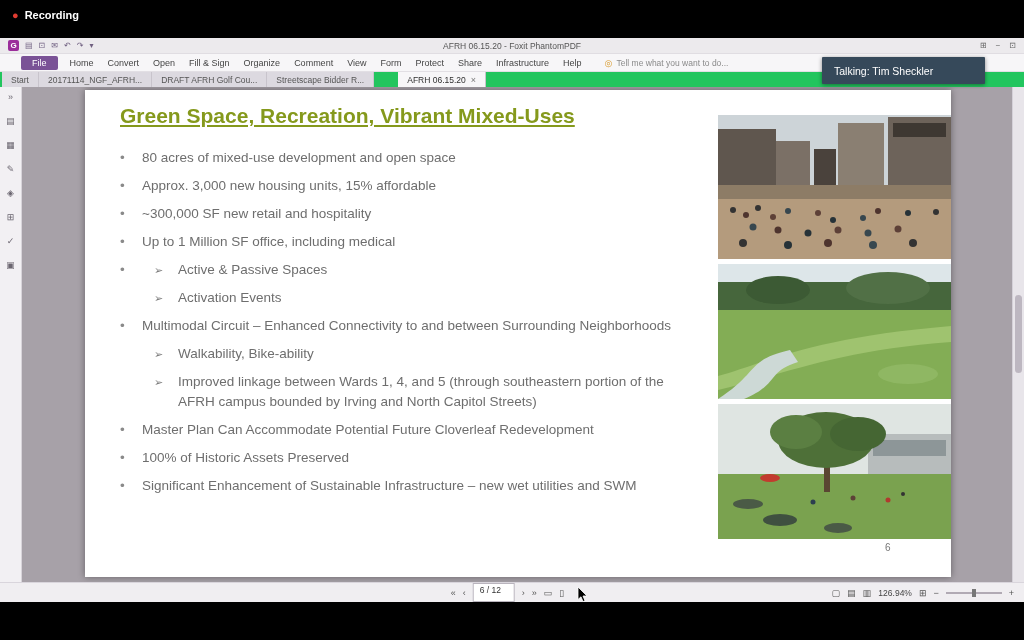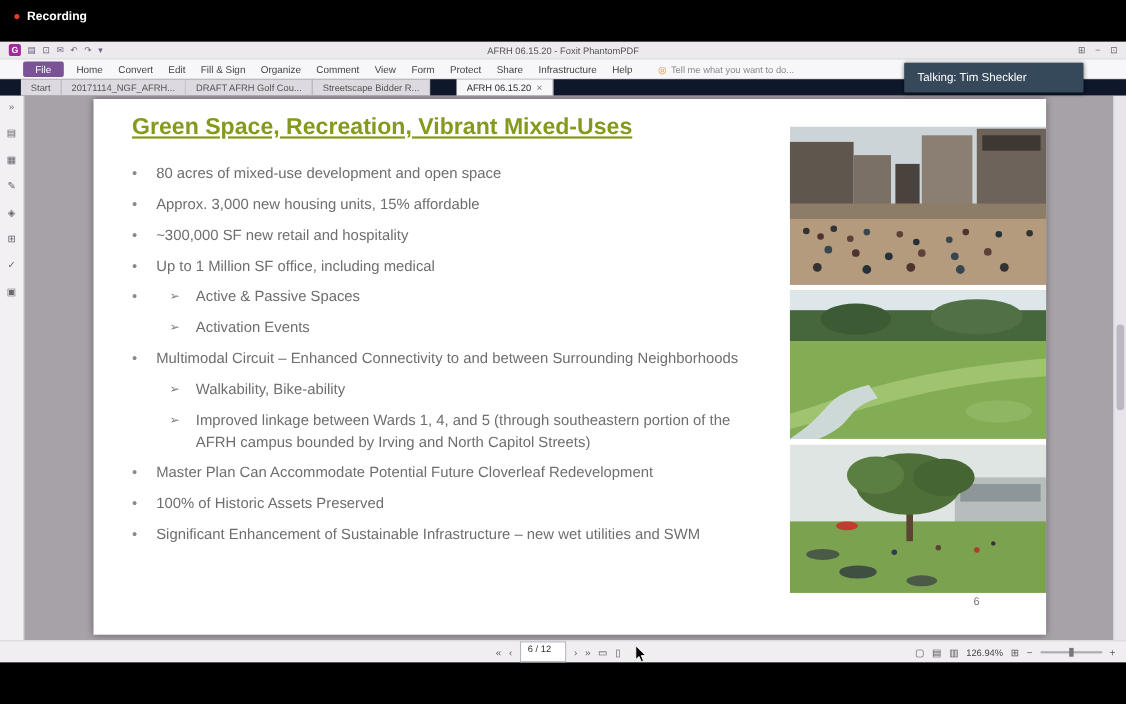--- a/index.html
+++ b/index.html
@@ -25,21 +25,21 @@
   .tbr-icon { font-size:8px; color:#666; }
 
   .ribbon { height:18px; background:#f7f6f8; display:flex; align-items:center; padding-left:21px; border-bottom:1px solid #e2dfe4; }
   .file-tab { background:#7a5296; color:#fff; font-size:9px; padding:2px 11px; border-radius:2px; margin-right:5px; }
   .rtabs { display:flex; align-items:center; }
   .rtab { font-size:9px; color:#454545; padding:2px 7px; white-space:nowrap; }
   .tellme { display:flex; align-items:center; gap:4px; margin-left:16px; }
   .tellme-icon { color:#d89b2e; font-size:9px; }
   .tellme-text { color:#8a8a8a; font-size:8.5px; }
 
-  .doc-tab-bar { height:15px; background:#0f172a; display:flex; align-items:stretch; padding-left:19px; }
+  .doc-tab-bar { height:15px; background:#22c55e; display:flex; align-items:stretch; padding-left:2px; }
   .dtab { font-size:8.5px; color:#555; padding:0 9px; border-right:1px solid #c8c4cc; background:#dcd9e0; white-space:nowrap; max-width:122px; overflow:hidden; display:flex; gap:5px; align-items:center; }
   .dtab.active { background:#f7f6f8; color:#2f2f2f;margin-left:24px; }
   .dtab-label { overflow:hidden; text-overflow:ellipsis; white-space:nowrap; }
   .dtab-close { color:#777; font-size:9px; }
 
   .workspace { position:absolute; top:49px; bottom:20px; left:0; right:0; background:#a7a1a8; overflow:hidden; }
   .left-panel { position:absolute; left:0; top:0; bottom:0; width:22px; background:#f2f0f3; border-right:1px solid #d8d4da; display:flex; flex-direction:column; align-items:center; padding-top:5px; gap:14px; z-index:2; }
   .lp-icon { font-size:9px; color:#6b6670; }
 
   .scrollbar { position:absolute; right:0; top:0; bottom:0; width:12px; background:#e8e5ea; border-left:1px solid #d4d0d8; z-index:1; }
@@ -99,21 +99,21 @@
           <span class="tbr-icon">−</span>
           <span class="tbr-icon">⊡</span>
         </div>
     </div>
 
     <div class="ribbon">
       <div class="file-tab">File</div>
       <div class="rtabs">
           <div class="rtab">Home</div>
           <div class="rtab">Convert</div>
-          <div class="rtab">Edit</div>
+          <div class="rtab">Open</div>
           <div class="rtab">Fill &amp; Sign</div>
           <div class="rtab">Organize</div>
           <div class="rtab">Comment</div>
           <div class="rtab">View</div>
           <div class="rtab">Form</div>
           <div class="rtab">Protect</div>
           <div class="rtab">Share</div>
           <div class="rtab">Infrastructure</div>
           <div class="rtab">Help</div>
         </div>

